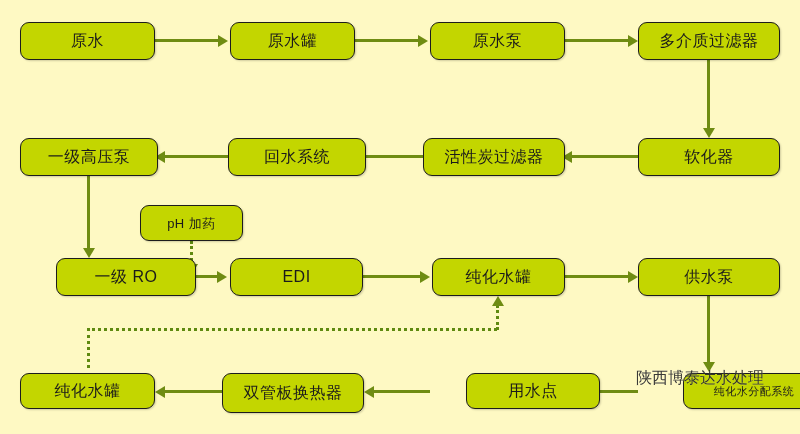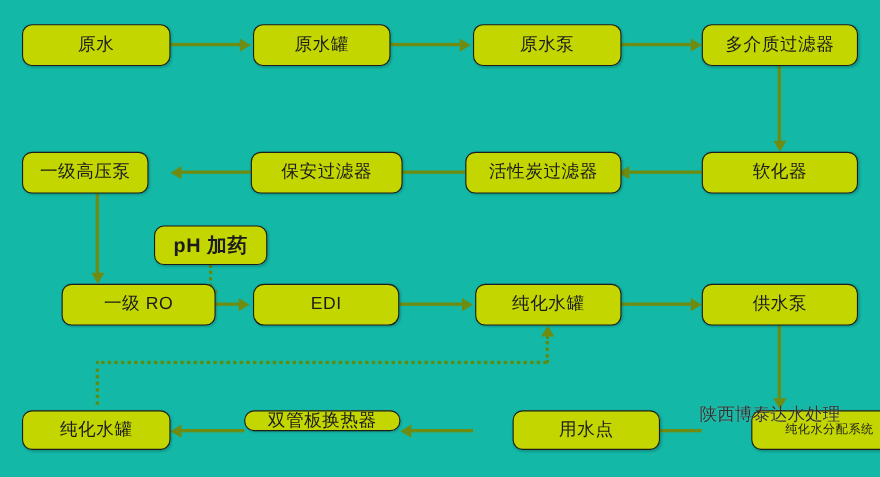--- a/index.html
+++ b/index.html
@@ -4,21 +4,21 @@
 <style>
   html, body {
     margin: 0;
     padding: 0;
     background: #ffffff;
   }
   #canvas {
     position: relative;
     width: 800px;
     height: 434px;
-    background: #14b8a6;
+    background: #fef9c3;
     overflow: hidden;
     font-family: "Liberation Sans", "DejaVu Sans", sans-serif;
   }
   .node {
     position: absolute;
     box-sizing: border-box;
     background: #c3d600;
     border: 1.6px solid #1c1c1c;
     border-radius: 9px;
     display: flex;
@@ -26,22 +26,21 @@
     justify-content: center;
     color: #1b1b1b;
     font-size: 16px;
     letter-spacing: 0.5px;
     line-height: 1;
     z-index: 3;
     box-shadow: 1px 1px 2px rgba(0,0,0,0.18);
     white-space: nowrap;
   }
   .node.small {
-    font-size: 18px;
-    font-weight: bold;
+    font-size: 13px;
   }
   .node.tiny {
     font-size: 11px;
   }
   .conn {
     position: absolute;
     background: #6f8c12;
     z-index: 1;
   }
   .conn.h { height: 3px; }
@@ -124,26 +123,26 @@
   <div class="node" style="left:638px; top:138px; width:142px; height:38px;">软化器</div>
 
   <div class="conn h" style="left:570px; top:155px; width:68px;"></div>
   <div class="arrow left" style="left:562px; top:151px;"></div>
 
   <div class="node" style="left:423px; top:138px; width:142px; height:38px;">活性炭过滤器</div>
 
   <div class="conn h" style="left:363px; top:155px; width:60px;"></div>
   <div class="arrow left" style="left:355px; top:151px;"></div>
 
-  <div class="node" style="left:228px; top:138px; width:138px; height:38px;">保安过滤器</div>
+  <div class="node" style="left:228px; top:138px; width:138px; height:38px;">回水系统</div>
 
   <div class="conn h" style="left:163px; top:155px; width:65px;"></div>
   <div class="arrow left" style="left:155px; top:151px;"></div>
 
-  <div class="node" style="left:20px; top:138px; width:115px; height:38px;">一级高压泵</div>
+  <div class="node" style="left:20px; top:138px; width:138px; height:38px;">一级高压泵</div>
 
   <div class="conn v" style="left:87px; top:176px; width:3px; height:78px;"></div>
   <div class="arrow down" style="left:83px; top:248px;"></div>
 
   <div class="node small" style="left:140px; top:205px; width:103px; height:36px;">pH 加药</div>
 
   <div class="dot v" style="left:190px; top:241px; height:26px;"></div>
   <div class="arrow down" style="left:186px; top:264px;"></div>
 
   <div class="node" style="left:20px; top:258px; width:140px; height:38px;margin-left:36px;">一级 RO</div>
@@ -174,21 +173,21 @@
   <div class="node tiny" style="left:638px; top:373px; width:142px; height:36px;margin-left:45px;">纯化水分配系统</div>
 
   <div class="conn h" style="left:572px; top:390px; width:66px;"></div>
   <div class="arrow left" style="left:564px; top:386px;"></div>
 
   <div class="node" style="left:430px; top:373px; width:134px; height:36px;margin-left:36px;">用水点</div>
 
   <div class="conn h" style="left:372px; top:390px; width:58px;"></div>
   <div class="arrow left" style="left:364px; top:386px;"></div>
 
-  <div class="node" style="left:222px; top:373px; width:142px; height:19px;">双管板换热器</div>
+  <div class="node" style="left:222px; top:373px; width:142px; height:40px;">双管板换热器</div>
 
   <div class="conn h" style="left:163px; top:390px; width:59px;"></div>
   <div class="arrow left" style="left:155px; top:386px;"></div>
 
   <div class="node" style="left:20px; top:373px; width:135px; height:36px;">纯化水罐</div>
 
   <div class="watermark" style="left:636px; top:371px; width:150px;">
     <div>陕西博泰达水处理</div>
   </div>
 

